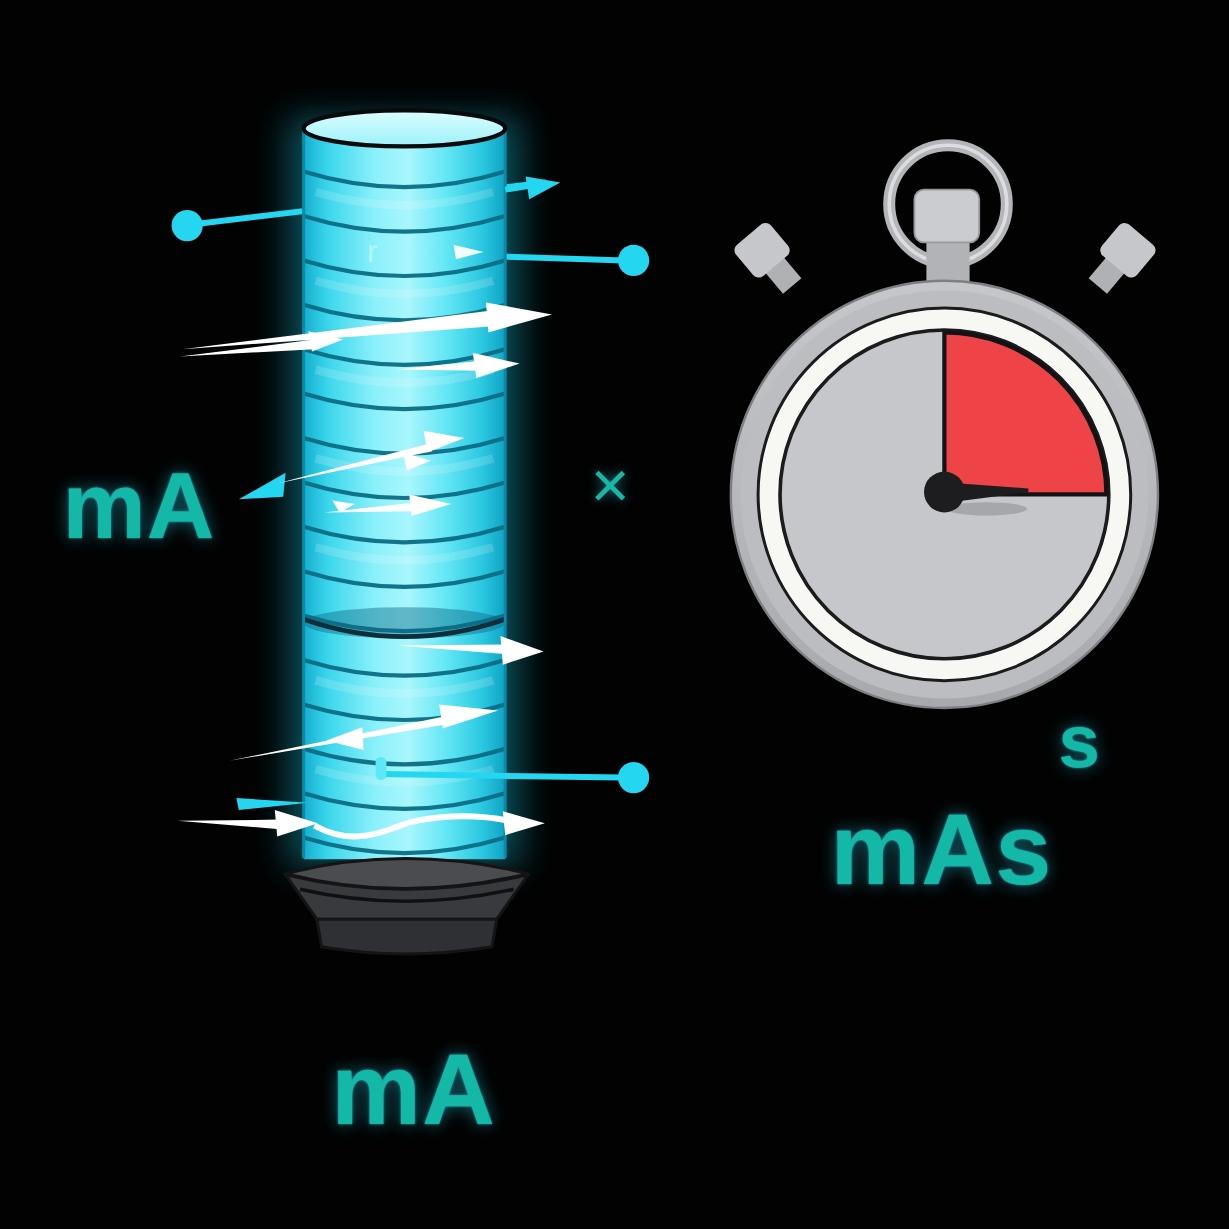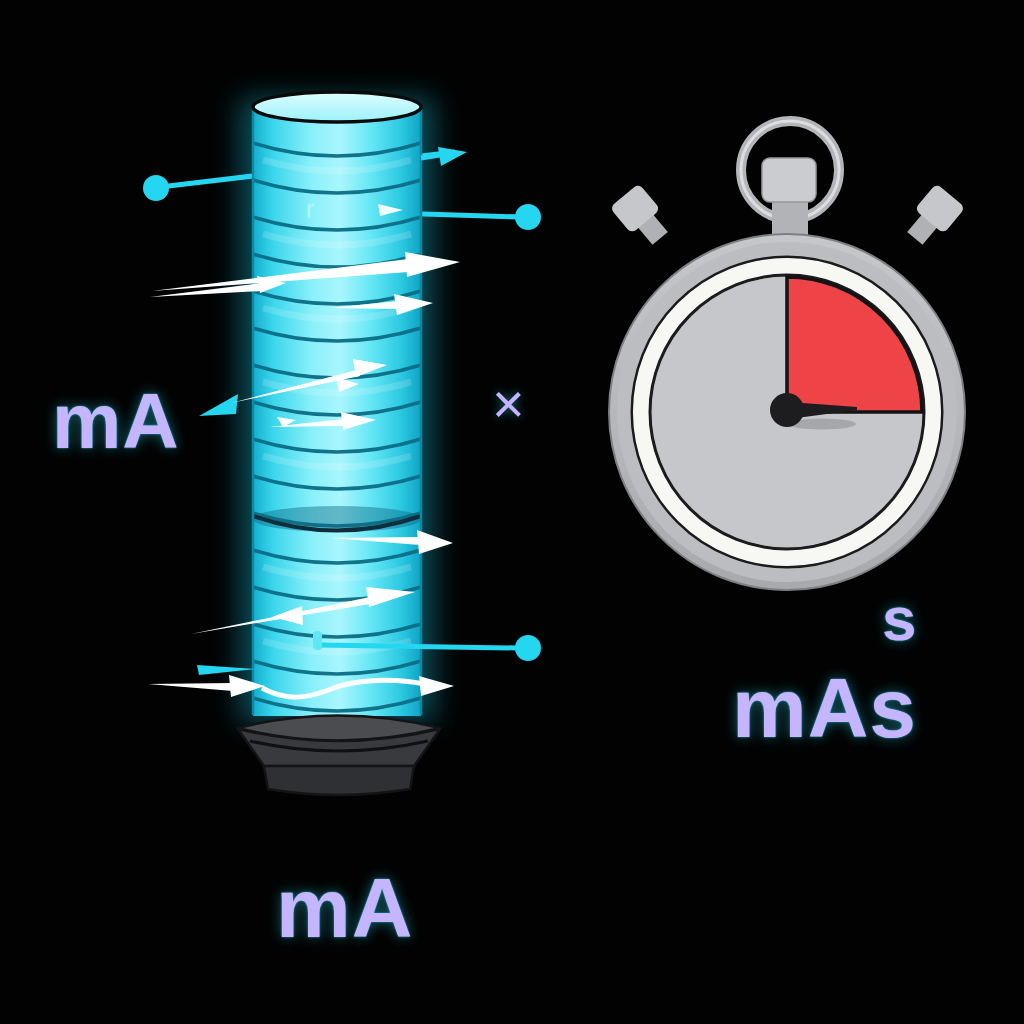--- a/index.html
+++ b/index.html
@@ -3,29 +3,29 @@
 <meta charset="utf-8">
 <style>
   html,body{margin:0;padding:0;background:#000;}
   .canvas{
     position:relative;width:1024px;height:1024px;overflow:hidden;
     background:#020202;
     font-family:"Liberation Sans", sans-serif;
   }
   svg.scene{position:absolute;left:0;top:0;}
   .lbl{
-    position:absolute;color:#c4b5fd;font-weight:600;line-height:1;
+    position:absolute;color:#14b8a6;font-weight:600;line-height:1;
     text-shadow:0 0 14px rgba(46,217,244,.45), 0 0 2px rgba(46,217,244,.8);
     letter-spacing:1px;
   }
   .lbl-ma-left{left:52px;top:382px;font-size:78px;}
   .lbl-times{left:492px;top:376px;font-size:56px;font-weight:400;
              text-shadow:0 0 10px rgba(46,217,244,.5);}
   .lbl-s{left:882px;top:588px;font-size:62px;}
-  .lbl-mas{left:732px;top:666px;font-size:84px;}
+  .lbl-mas{left:692px;top:666px;font-size:84px;}
   .lbl-ma-bottom{left:276px;top:866px;font-size:84px;}
 </style>
 </head>
 <body>
 
 <div class="canvas">
 
   <svg class="scene" width="1024" height="1024" viewBox="0 0 1024 1024">
     <defs>
       <linearGradient id="tubeGrad" x1="0" y1="0" x2="1" y2="0">

